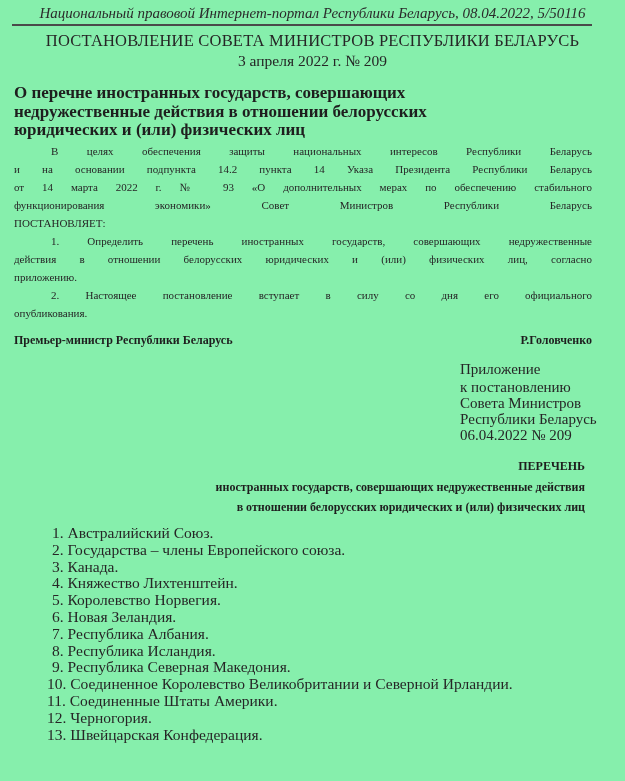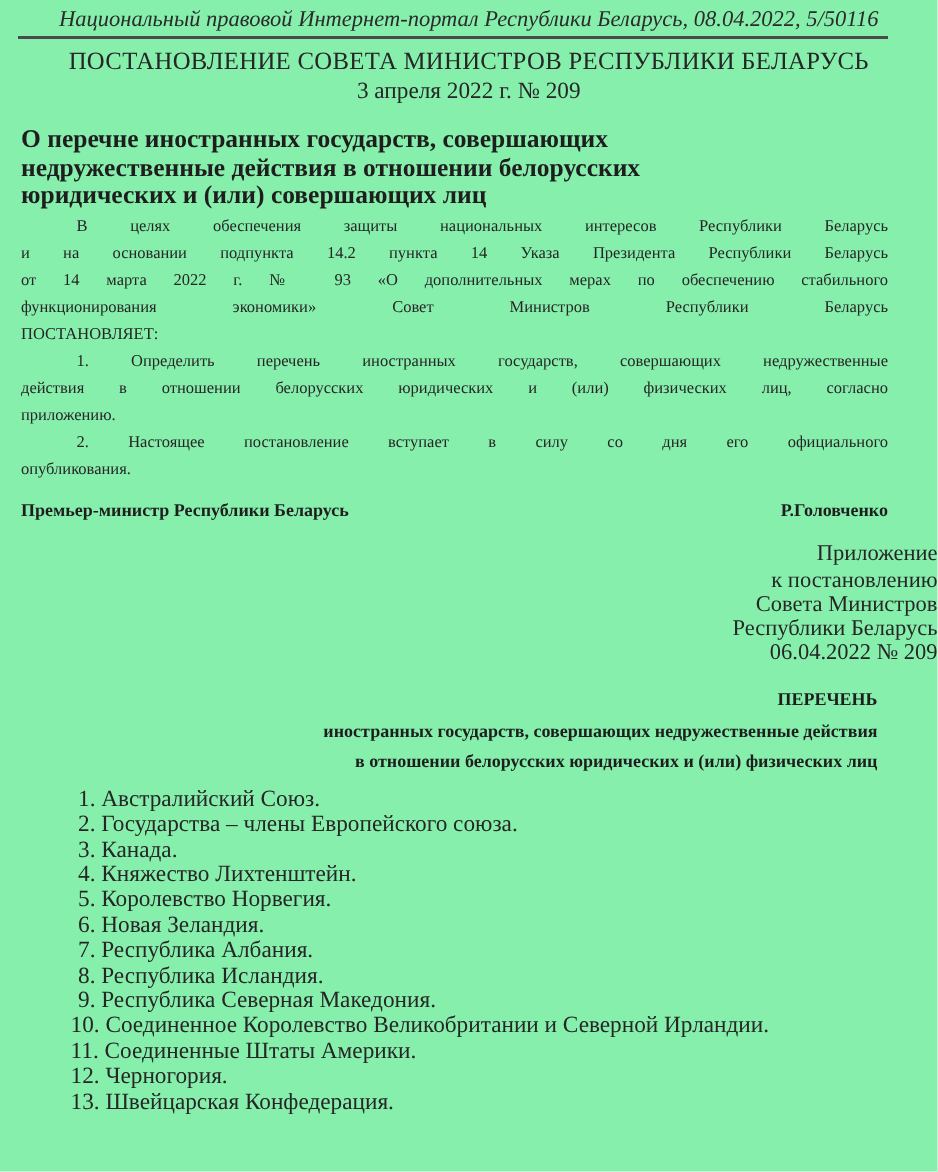--- a/index.html
+++ b/index.html
@@ -63,21 +63,20 @@
     margin: 9px 33px 0 14px;
     font-weight: bold;
     font-size: 12px;
     line-height: 18px;
     color: #1e1e1e;
   }
   .appendix {
     margin: 13px 0 0 460px;
     font-size: 15px;
     line-height: 15.8px;
-    text-align: right;
   }
   .appendix .a-line:first-child { margin-bottom: 3px; }
   .list-title {
     margin: 13px 40px 0 15px;
     font-weight: bold;
     font-size: 12px;
     line-height: 20.5px;
     color: #1e1e1e;
     text-align: right;
   }
@@ -96,21 +95,21 @@
 
   <div class="portal-header">Национальный правовой Интернет-портал Республики Беларусь, 08.04.2022, 5/50116</div>
   <div class="header-rule"></div>
 
   <div class="decree-heading">ПОСТАНОВЛЕНИЕ СОВЕТА МИНИСТРОВ РЕСПУБЛИКИ БЕЛАРУСЬ</div>
   <div class="decree-date">3 апреля 2022 г. № 209</div>
 
   <div class="doc-title">
     <div>О перечне иностранных государств, совершающих</div>
     <div>недружественные действия в отношении белорусских</div>
-    <div>юридических и (или) совершающих лиц</div>
+    <div>юридических и (или) физических лиц</div>
   </div>
 
   <div class="body-block">
     <div class="jline indent">В целях обеспечения защиты национальных интересов Республики Беларусь</div>
     <div class="jline">и&nbsp;на&nbsp;основании подпункта&nbsp;14.2 пункта&nbsp;14 Указа Президента Республики Беларусь</div>
     <div class="jline">от&nbsp;14&nbsp;марта 2022&nbsp;г. №&nbsp;93 «О&nbsp;дополнительных мерах по&nbsp;обеспечению стабильного</div>
     <div class="jline">функционирования экономики» Совет Министров Республики Беларусь</div>
     <div class="plain">ПОСТАНОВЛЯЕТ:</div>
 
     <div class="jline indent">1.&nbsp;Определить перечень иностранных государств, совершающих недружественные</div>

